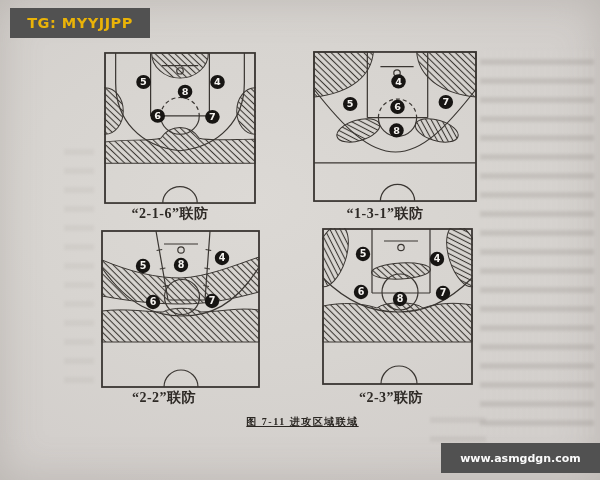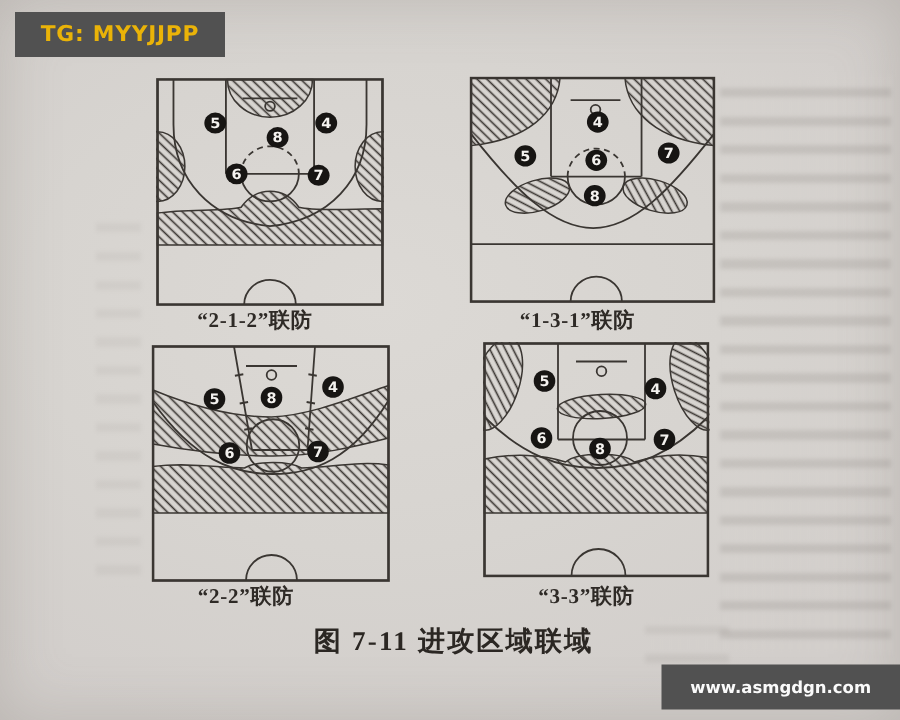--- a/index.html
+++ b/index.html
@@ -42,21 +42,21 @@
   .pnum{
     font-family:"DejaVu Sans","Liberation Sans",sans-serif;
     font-size:9.6px;font-weight:bold;text-anchor:middle;
   }
   .diagram-label{
     position:absolute;text-align:center;white-space:nowrap;
     font-size:14px;font-weight:600;color:#2e2a26;letter-spacing:.5px;
   }
   .caption{
     position:absolute;text-align:center;white-space:nowrap;
-    font-size:18px;font-weight:700;color:#2b2723;letter-spacing:1.5px;
+    font-size:10px;font-weight:700;color:#2b2723;letter-spacing:1.5px;text-decoration:underline;
   }
 </style>
 </head>
 <body>
 
 <div class="page">
 
   <div class="bleed bleed-right"></div>
   <div class="bleed bleed-left"></div>
   <div class="bleed bleed-caption-side"></div>
@@ -118,21 +118,21 @@
             <circle cx="53" cy="66" r="7.2" fill="#171513"></circle>
             <text x="53" y="69.4" class="pnum" fill="#f4f2ef">6</text>
           </g>
           <g>
             <circle cx="107" cy="67" r="7.2" fill="#171513"></circle>
             <text x="107" y="70.4" class="pnum" fill="#f4f2ef">7</text>
           </g>
         </g>
     </svg>
   </div>
-  <div class="diagram-label" style="left:115px;top:205px;width:110px;">“2-1-2”联防</div>
+  <div class="diagram-label" style="left:115px;top:205px;width:110px;">“2-1-6”联防</div>
 
   <div class="court" style="left:313px;top:51px;width:164px;height:152px;">
     <svg viewBox="0 0 163 155" preserveAspectRatio="none">
       <defs>
         <pattern id="hB" width="4.6" height="4.6" patternUnits="userSpaceOnUse" patternTransform="rotate(-45)">
           <line x1="2.3" y1="0" x2="2.3" y2="4.6" stroke="#3a3632" stroke-width="1.1"></line>
         </pattern>
       </defs>
       <g>
         <rect x="1" y="1" width="161" height="152" class="ln b"></rect>
@@ -313,20 +313,20 @@
             <circle cx="121" cy="65" r="7.2" fill="#171513"></circle>
             <text x="121" y="68.4" class="pnum" fill="#f4f2ef">7</text>
           </g>
           <g>
             <circle cx="78" cy="71" r="7.2" fill="#171513"></circle>
             <text x="78" y="74.4" class="pnum" fill="#f4f2ef">8</text>
           </g>
         </g>
     </svg>
   </div>
-  <div class="diagram-label" style="left:341px;top:389px;width:100px;">“3-3”联防</div>
+  <div class="diagram-label" style="left:341px;top:389px;width:100px;">“2-3”联防</div>
 
   <div class="caption" style="left:180px;top:415px;width:245px;">图 7-11  进攻区域联域</div>
 
   <div class="watermark wm-tl" style="background: rgb(81, 81, 81); color: #eab308;">TG: MYYJJPP</div>
   <div class="watermark wm-br" style="background: rgb(81, 81, 81); color: rgb(250, 250, 250);">www.asmgdgn.com</div>
 
 </div>
 
 </body></html>

